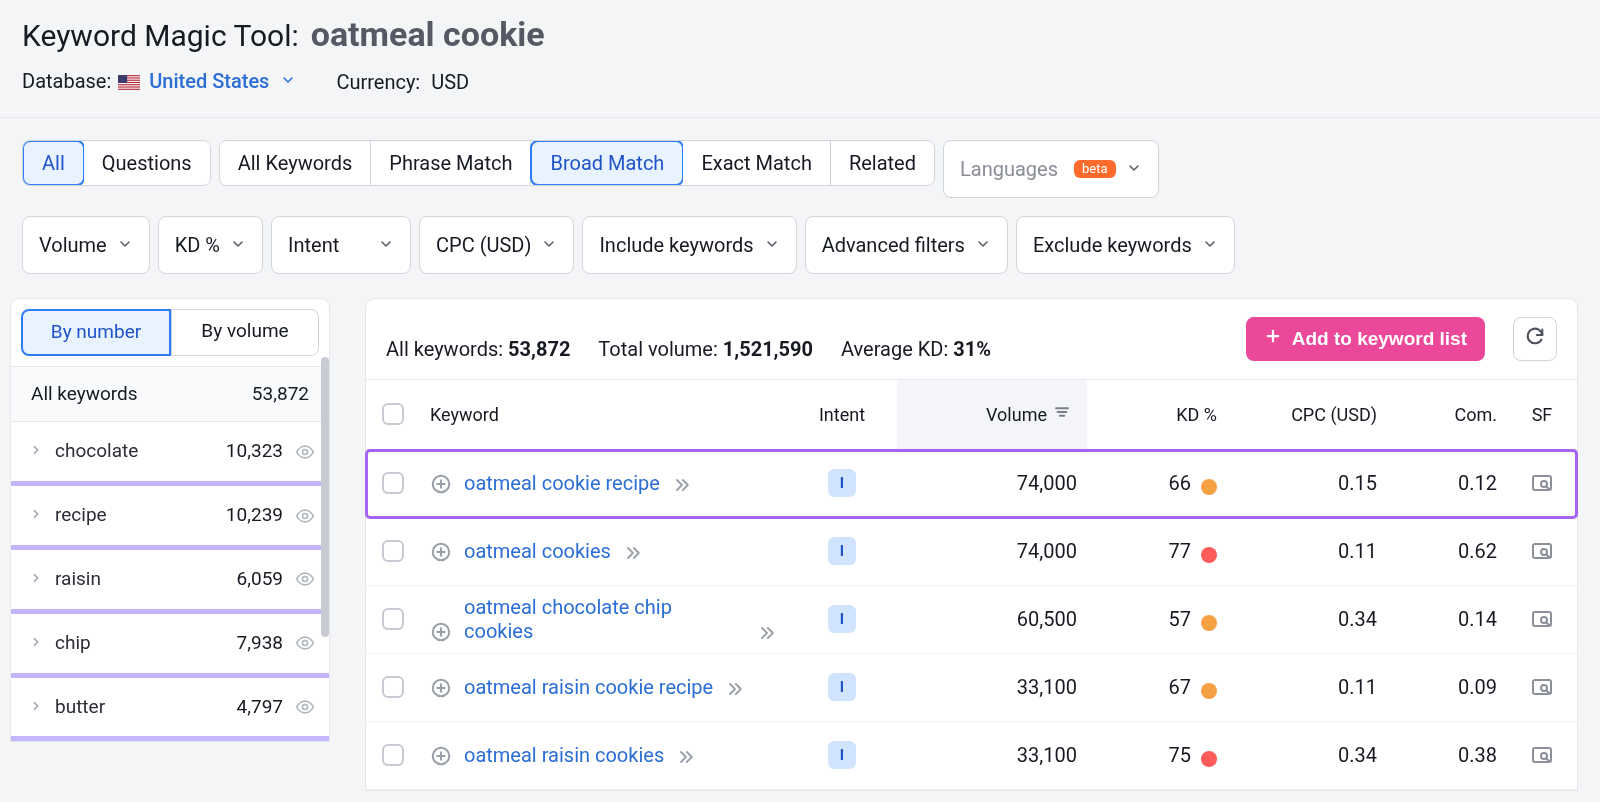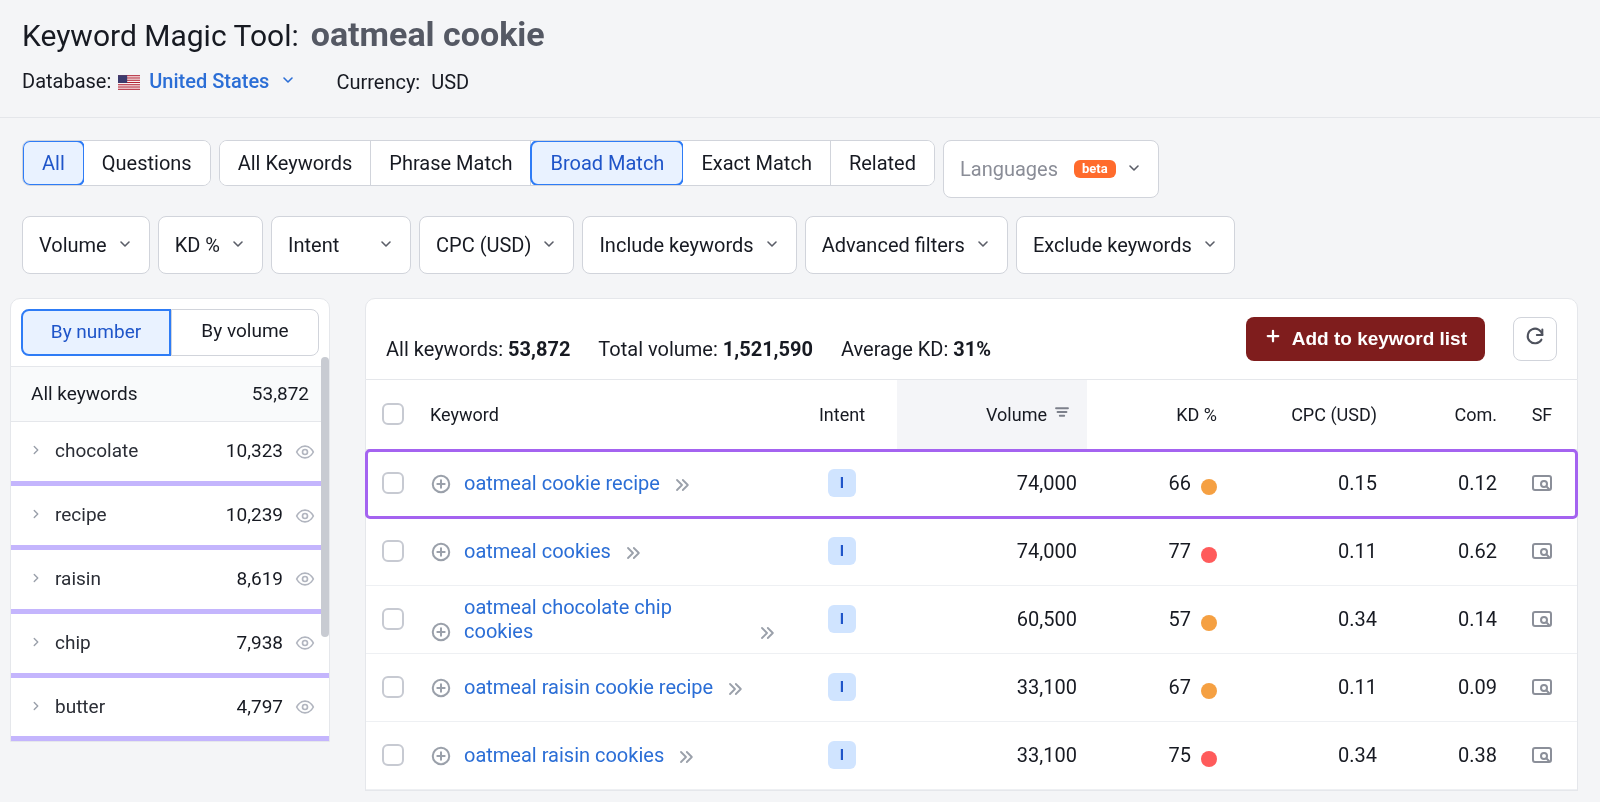--- a/index.html
+++ b/index.html
@@ -49,21 +49,21 @@
   }
   .seg > .seg-btn{
     display:flex;align-items:center;gap:8px;padding:0 18px;font-size:20px;
     background:#fff;color:var(--text);cursor:pointer;border-right:1px solid var(--border);
   }
   .seg > .seg-btn:last-child{border-right:none}
   .seg > .seg-btn.active{border:2px solid var(--blue);border-radius:8px;color:#1f55c9;background:var(--blue-bg);margin:-1px}
   .seg > .seg-btn.active ~ .seg-btn{border-left:none}
   .badge-beta{
     display:inline-flex;align-items:center;justify-content:center;
-    background:var(--orange);color:#fff;border-radius:6px;font-size:13px;font-weight:700;
+    background:var(--orange);color:#fff;border-radius:6px;font-size:13px;font-weight:400;
     padding:1px 8px;margin-left:6px
   }
   .dd{
     display:flex;align-items:center;gap:10px;height:58px;padding:0 16px;border:1px solid var(--border);
     border-radius:8px;background:#fff;font-size:20px;color:var(--text);cursor:pointer
   }
   .dd .kchev{color:#5b5e68}
 
   
   .body{display:flex;gap:35px;padding:0 22px 20px 10px;align-items:flex-start}
@@ -95,21 +95,21 @@
 
   .right{flex:1;min-width:0}
   .summary{
     display:flex;align-items:flex-end;gap:28px;background:var(--panel-bg);
     border:1px solid var(--panel-border);border-radius:10px 10px 0 0;padding:18px 20px
   }
   .sum-item{font-size:20px;color:var(--text)}
   .sum-item b{font-weight:700}
   .sum-spacer{flex:1}
   .primary-btn{
-    display:flex;align-items:center;gap:10px;background:#7f1d1d;color:#fff;font-weight:700;
+    display:flex;align-items:center;gap:10px;background:#ec4899;color:#fff;font-weight:700;
     height:44px;border-radius:8px;padding:0 18px;font-size:19px;cursor:pointer;border:none
   }
   .icon-btn{
     width:44px;height:44px;display:flex;align-items:center;justify-content:center;border:1px solid var(--border);
     border-radius:8px;background:#fff;color:#4e525d;cursor:pointer
   }
 
   
   .table{background:var(--panel-bg);border:1px solid var(--panel-border);border-top:none}
   .thead,.trow{display:grid;grid-template-columns:54px 1fr 110px 190px 140px 160px 120px 70px;align-items:center}
@@ -312,21 +312,21 @@
             <svg width="20" height="20">
               <use href="#eye"></use>
             </svg>
           </span>
         </div>
         <div class="left-row">
           <span class="chv"><svg width="14" height="14">
               <use href="#chev-right"></use>
             </svg></span>
           <span class="term">raisin</span>
-          <span class="count">8,619</span>
+          <span class="count">6,059</span>
           <span class="eye">
             <svg width="20" height="20">
               <use href="#eye"></use>
             </svg>
           </span>
         </div>
         <div class="left-row">
           <span class="chv"><svg width="14" height="14">
               <use href="#chev-right"></use>
             </svg></span>

